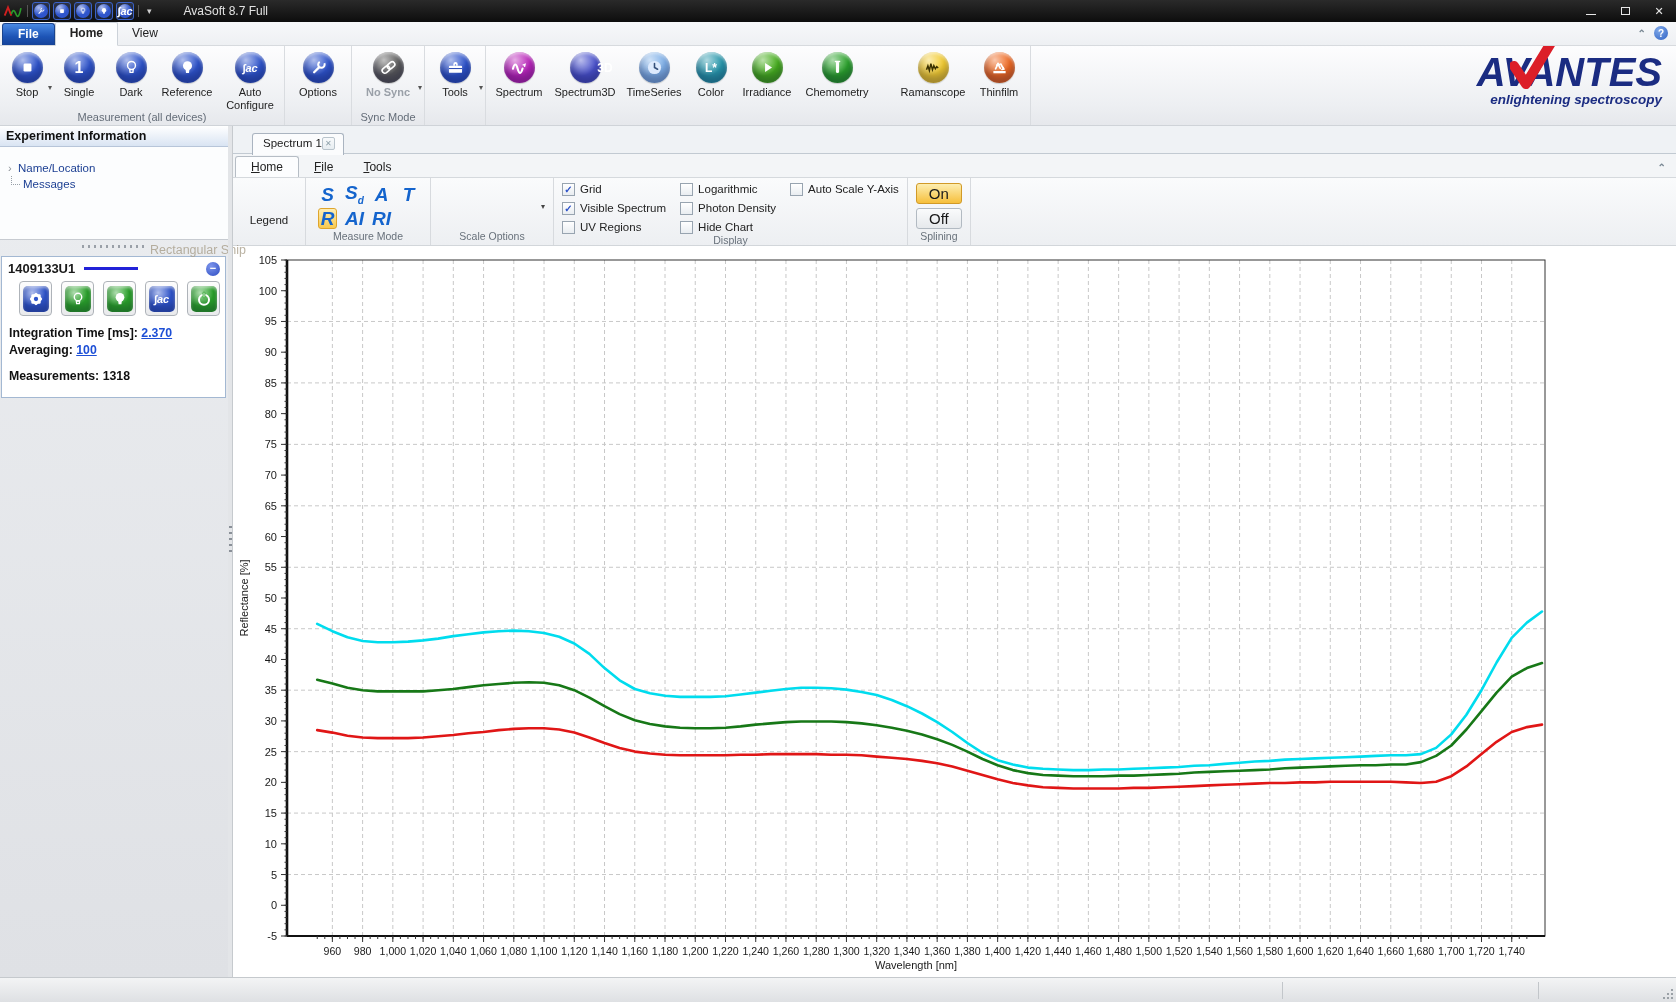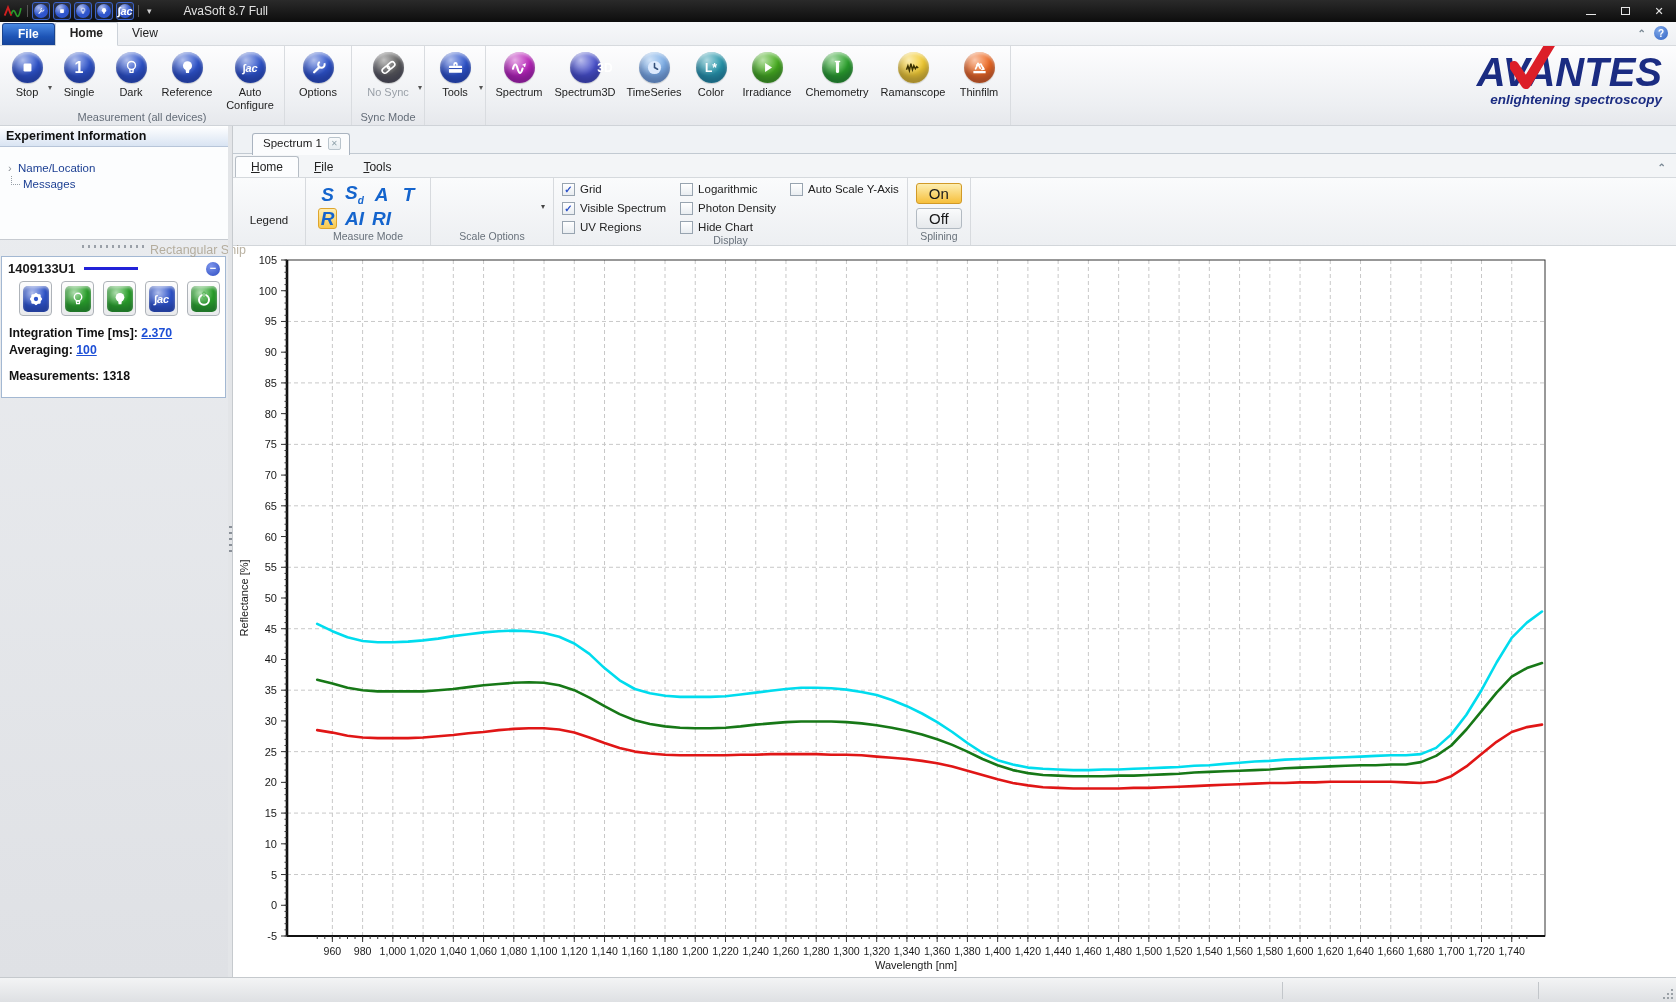--- a/index.html
+++ b/index.html
@@ -29,21 +29,21 @@
   .chev { color:#7a8894; font-size:10px; font-weight:bold; }
   .helpdot { width:14px; height:14px; border-radius:50%; background:radial-gradient(circle at 35% 30%, #7fa8e8, #2f62c4); color:#fff; font-size:10px; font-weight:bold; display:flex; align-items:center; justify-content:center; }
 
   
   .ribbon { position:absolute; left:0; top:46px; width:100%; height:80px; background:linear-gradient(#fdfdfe,#edeff2 75%,#e6e8ec); border-bottom:1px solid #cfd3d8; display:flex; z-index:20; }
   .rgroup { display:flex; flex-direction:column; border-right:1px solid #d9dce0; padding:3px 3px 0; }
   .rrow { flex:1; display:flex; align-items:flex-start; }
   .rbtn { position:relative; width:58px; padding-top:3px; display:flex; flex-direction:column; align-items:center; cursor:default; }
   .circle { width:31px; height:31px; border-radius:50%; display:flex; align-items:center; justify-content:center; box-shadow: inset 0 -8px 9px rgba(0,0,40,.33), inset 0 2px 3px rgba(255,255,255,.55), 0 1px 1px rgba(0,0,0,.18); }
   .rlbl { font-size:11px; margin-top:3px; text-align:center; line-height:1.15; color:#222; }
-  .rbtn.disabled .rlbl { color:#9aa0a8; }
+  .rbtn.disabled .rlbl { color:#9aa0a8;font-weight:bold; }
   .rcap { height:14px; font-size:11px; color:#646d78; text-align:center; padding-bottom:2px; white-space:nowrap; }
   .drop { position:absolute; right:-1px; top:34px; font-size:8px; color:#555; }
   .txticon { color:#fff; font-weight:bold; font-size:13px; }
   [data-glyph="one"] { font-size:16px; }
   [data-glyph="d3"] { font-size:12px;margin-left:40px; }
   [data-glyph="lstar"] { font-size:12px; }
   [data-glyph="jac"] { font-size:11px; font-style:italic; }
   .svgicon { display:flex; }
 
   
@@ -76,21 +76,21 @@
   .devrow { margin-bottom:3px; }
   .dlink { color:#1d4fd6; text-decoration:underline; }
   .measrow { margin-top:12px; }
 
   .vsplit { position:absolute; left:228px; top:126px; width:5px; bottom:25px; background:#e3e5e8; border-right:1px solid #c6cace; z-index:12; }
   .vsplit .dots { position:absolute; left:1px; top:400px; width:3px; height:30px; background:repeating-linear-gradient(#8a9098 0 2px,transparent 2px 6px); }
 
   
   .main { position:absolute; left:233px; top:126px; right:0; bottom:25px; background:#f3f5f7; z-index:8; }
   .doctabrow { position:absolute; left:0; top:0; width:100%; height:28px; border-bottom:1px solid #c2cad2; background:#eff2f5; }
-  .doctab { position:absolute; left:19px; top:7px; height:22px; background:#fbfcfd; border:1px solid #aab4c0; border-bottom:none; border-radius:3px 3px 0 0; padding:3px 8px 0 10px; font-size:11.5px; display:flex; gap:6px; align-items:flex-start; }
+  .doctab { position:absolute; left:19px; top:7px; height:22px; background:#fbfcfd; border:1px solid #aab4c0; border-bottom:none; border-radius:3px 3px 0 0; padding:3px 8px 0 10px; font-size:11.5px; display:flex; align-items:flex-start; }
   .doctab-close { width:13px; height:13px; border:1px solid #b9c4cc; border-radius:2px; background:linear-gradient(#f8fafb,#e7edf1); color:#8fa2ab; font-size:8px; line-height:11px; text-align:center; }
   .innertabs { position:absolute; left:2px; top:29px; height:23px; display:flex; align-items:flex-end; }
   .itab { padding:3px 15px 4px; font-size:12px; color:#222; }
   .itab::first-letter { text-decoration:underline; }
   .itab.active { background:#fcfdfe; border:1px solid #b6bdc5; border-bottom-color:#fcfdfe; border-radius:3px 3px 0 0; margin-bottom:-1px; }
   .collapse2 { position:absolute; right:10px; top:36px; color:#7a8894; font-size:10px; font-weight:bold; }
 
   .dtoolbar { position:absolute; left:0; top:51px; width:100%; height:69px; background:linear-gradient(#fafbfc,#edeff2); border-top:1px solid #d5d9dd; border-bottom:1px solid #d2d6da; display:flex; }
   .tgroup { display:flex; flex-direction:column; border-right:1px solid #d7dade; padding:4px 8px 0; }
   .tgbody { flex:1; display:flex; align-items:center; gap:10px; }
@@ -375,21 +375,21 @@
               <svg viewBox="0 0 24 24" width="21" height="21">
                 <g fill="#fff">
                   <rect x="10.2" y="4.8" width="3.6" height="13.6" rx="1.8"></rect>
                   <rect x="8.8" y="4.4" width="6.4" height="1.6" rx=".8"></rect>
                 </g>
               </svg>
             </span>
           </div>
           <div class="rlbl">Chemometry</div>
         </div>
-        <div class="rbtn" style="width: 76px;">
+        <div class="rbtn" style="width: 76px; margin-left: 20px;">
           <div class="circle" style="background: radial-gradient(circle at 35% 26%, rgba(255, 255, 255, 0.62), rgba(255, 255, 255, 0) 52%), rgb(242, 203, 48);">
             <span class="svgicon">
               <svg viewBox="0 0 24 24" width="21" height="21">
                 <path d="M4 14.5l1.6-4.5 1.7 5.5 1.7-8 1.8 7 1.6-4.5 1.7 3.5 1.6-2.5 1.7 1.5" fill="none" stroke="#3a3000" stroke-width="1.7"></path>
               </svg>
             </span>
           </div>
           <div class="rlbl">Ramanscope</div>
         </div>
         <div class="rbtn" style="width: 56px;">

